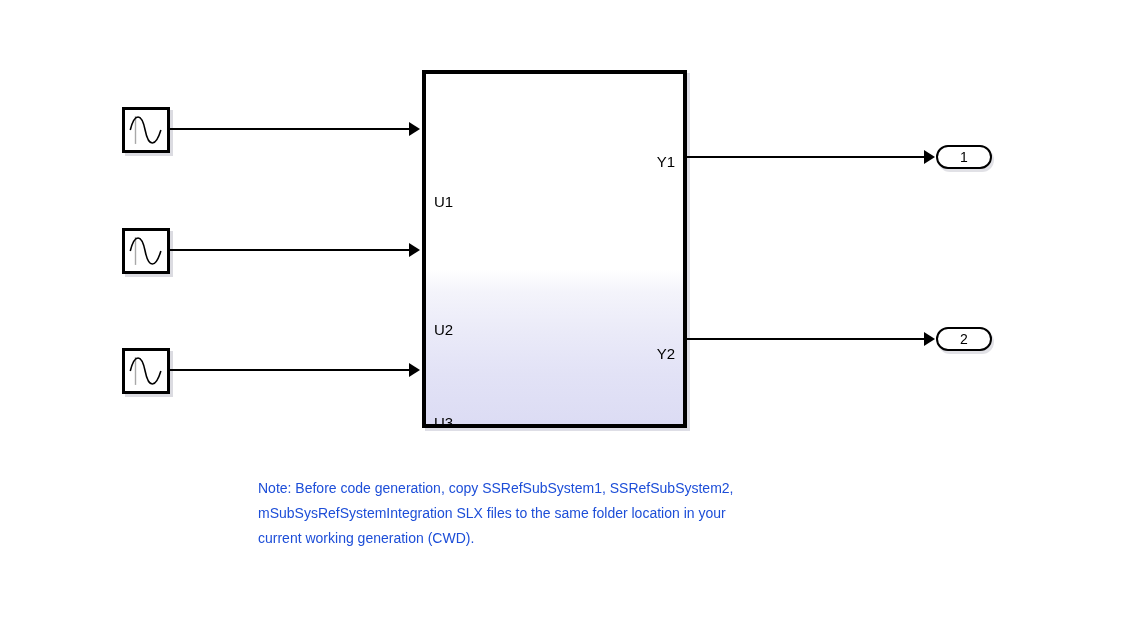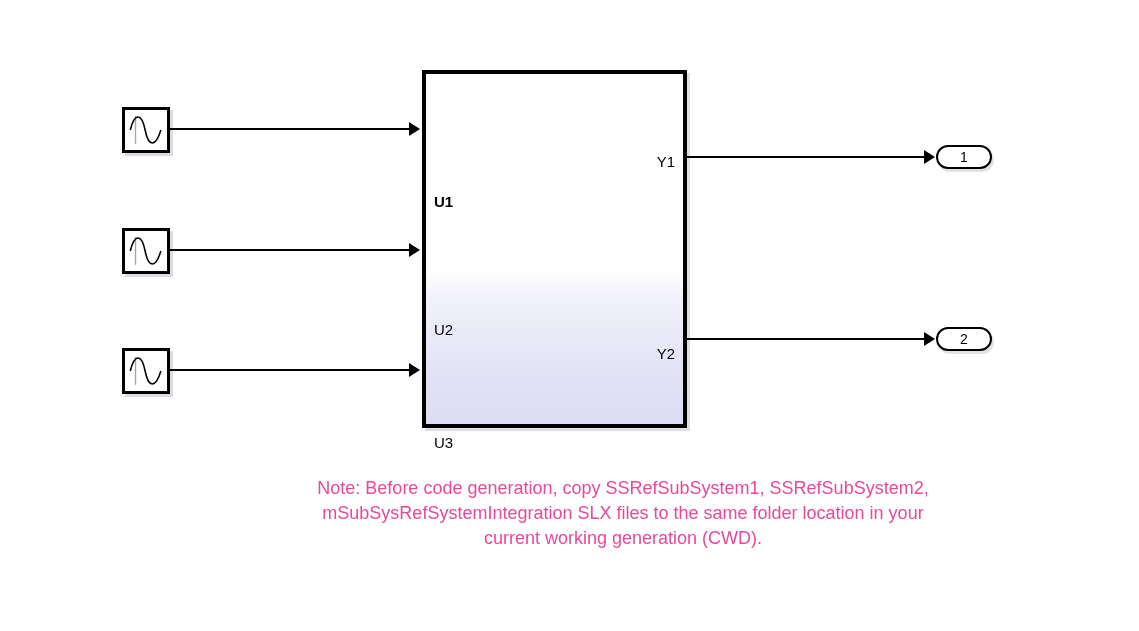--- a/index.html
+++ b/index.html
@@ -104,24 +104,23 @@
     color: #000000;
     box-shadow: 2px 3px 0 0 rgba(195,195,205,0.5);
   }
 
   
   .note {
     position: absolute;
     left: 258px;
     top: 476px;
     width: 730px;
-    font-size: 18px;
+    font-size: 14px;
     line-height: 25px;
-    color: #ec4899;
-    text-align: center;
+    color: #1d4ed8;
   }
   .note div { white-space: nowrap; }
 </style>
 </head>
 <body>
 
 <div id="canvas">
 
   <div class="sine-block" style="left:122px; top:107px;">
     <span>
@@ -150,23 +149,23 @@
       <svg viewBox="0 0 48 46" preserveAspectRatio="none">
         <line x1="12" y1="7" x2="12" y2="39" stroke="#a8a8a8" stroke-width="1.6"></line>
         <path d="M 6 23 C 11 3, 19 3, 23 23 C 27 43, 35 43, 41 23" fill="none" stroke="#000000" stroke-width="1.8"></path>
       </svg>
     </span>
   </div>
   <div class="wire" style="left:170px; top:369px; width:243px;"></div>
   <div class="arrow" style="left:409px; top:363px;"></div>
 
   <div class="subsystem">
-    <span class="port-label in-label" style="top:120px;font-weight:bold;">U1</span>
+    <span class="port-label in-label" style="top:120px;">U1</span>
     <span class="port-label in-label" style="top:224px;margin-top:24px;">U2</span>
-    <span class="port-label in-label" style="top:361px;">U3</span>
+    <span class="port-label in-label" style="top:341px;">U3</span>
 
     <span class="port-label out-label" style="top:80px;">Y1</span>
     <span class="port-label out-label" style="top:272px;">Y2</span>
   </div>
 
 
   <div class="wire" style="left:687px; top:156px; width:240px;"></div>
   <div class="arrow" style="left:924px; top:150px;"></div>
   <div class="outport" style="left:936px; top:145px;">
     <span>1</span>

